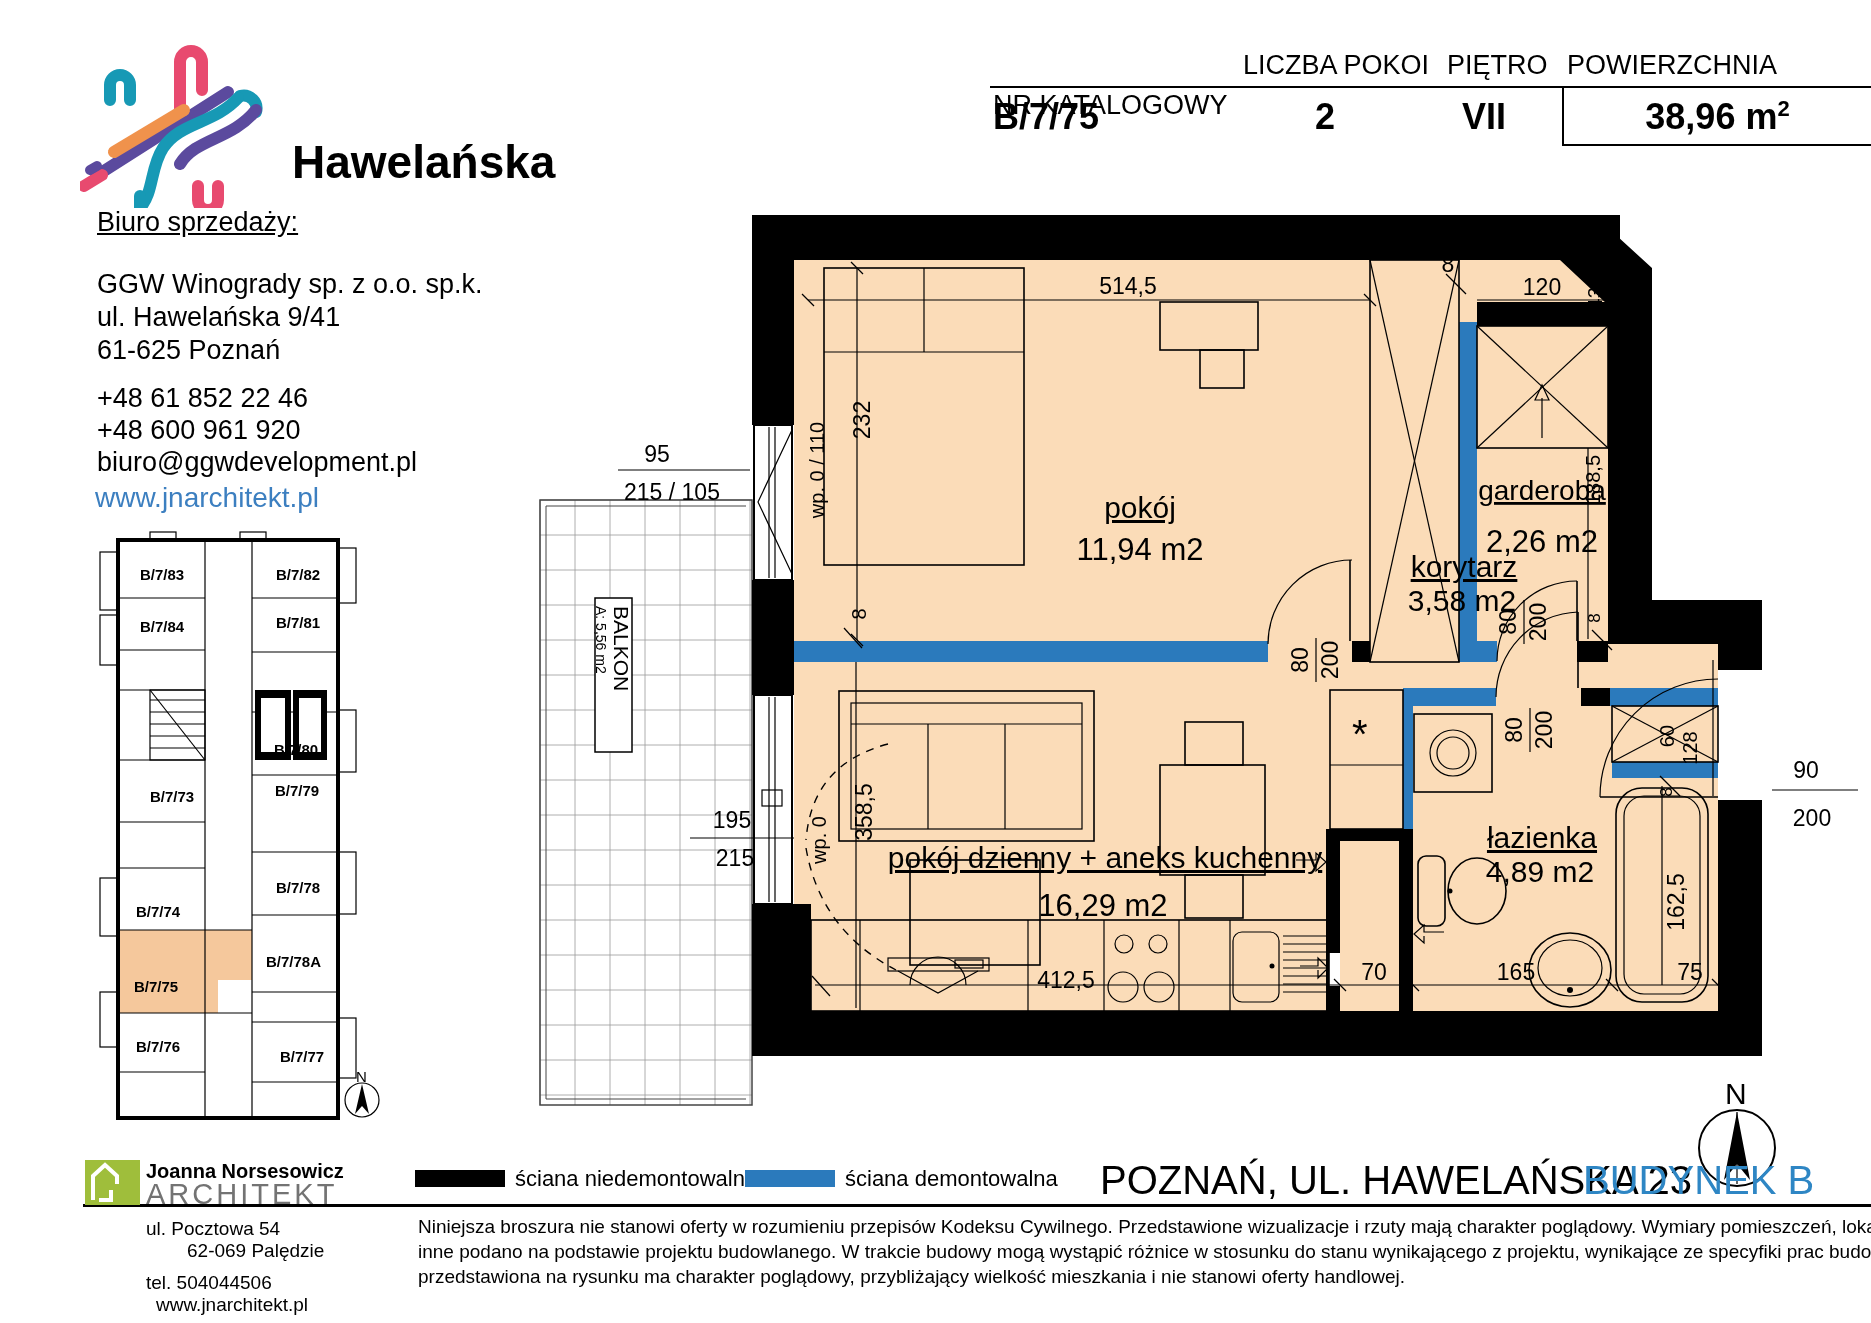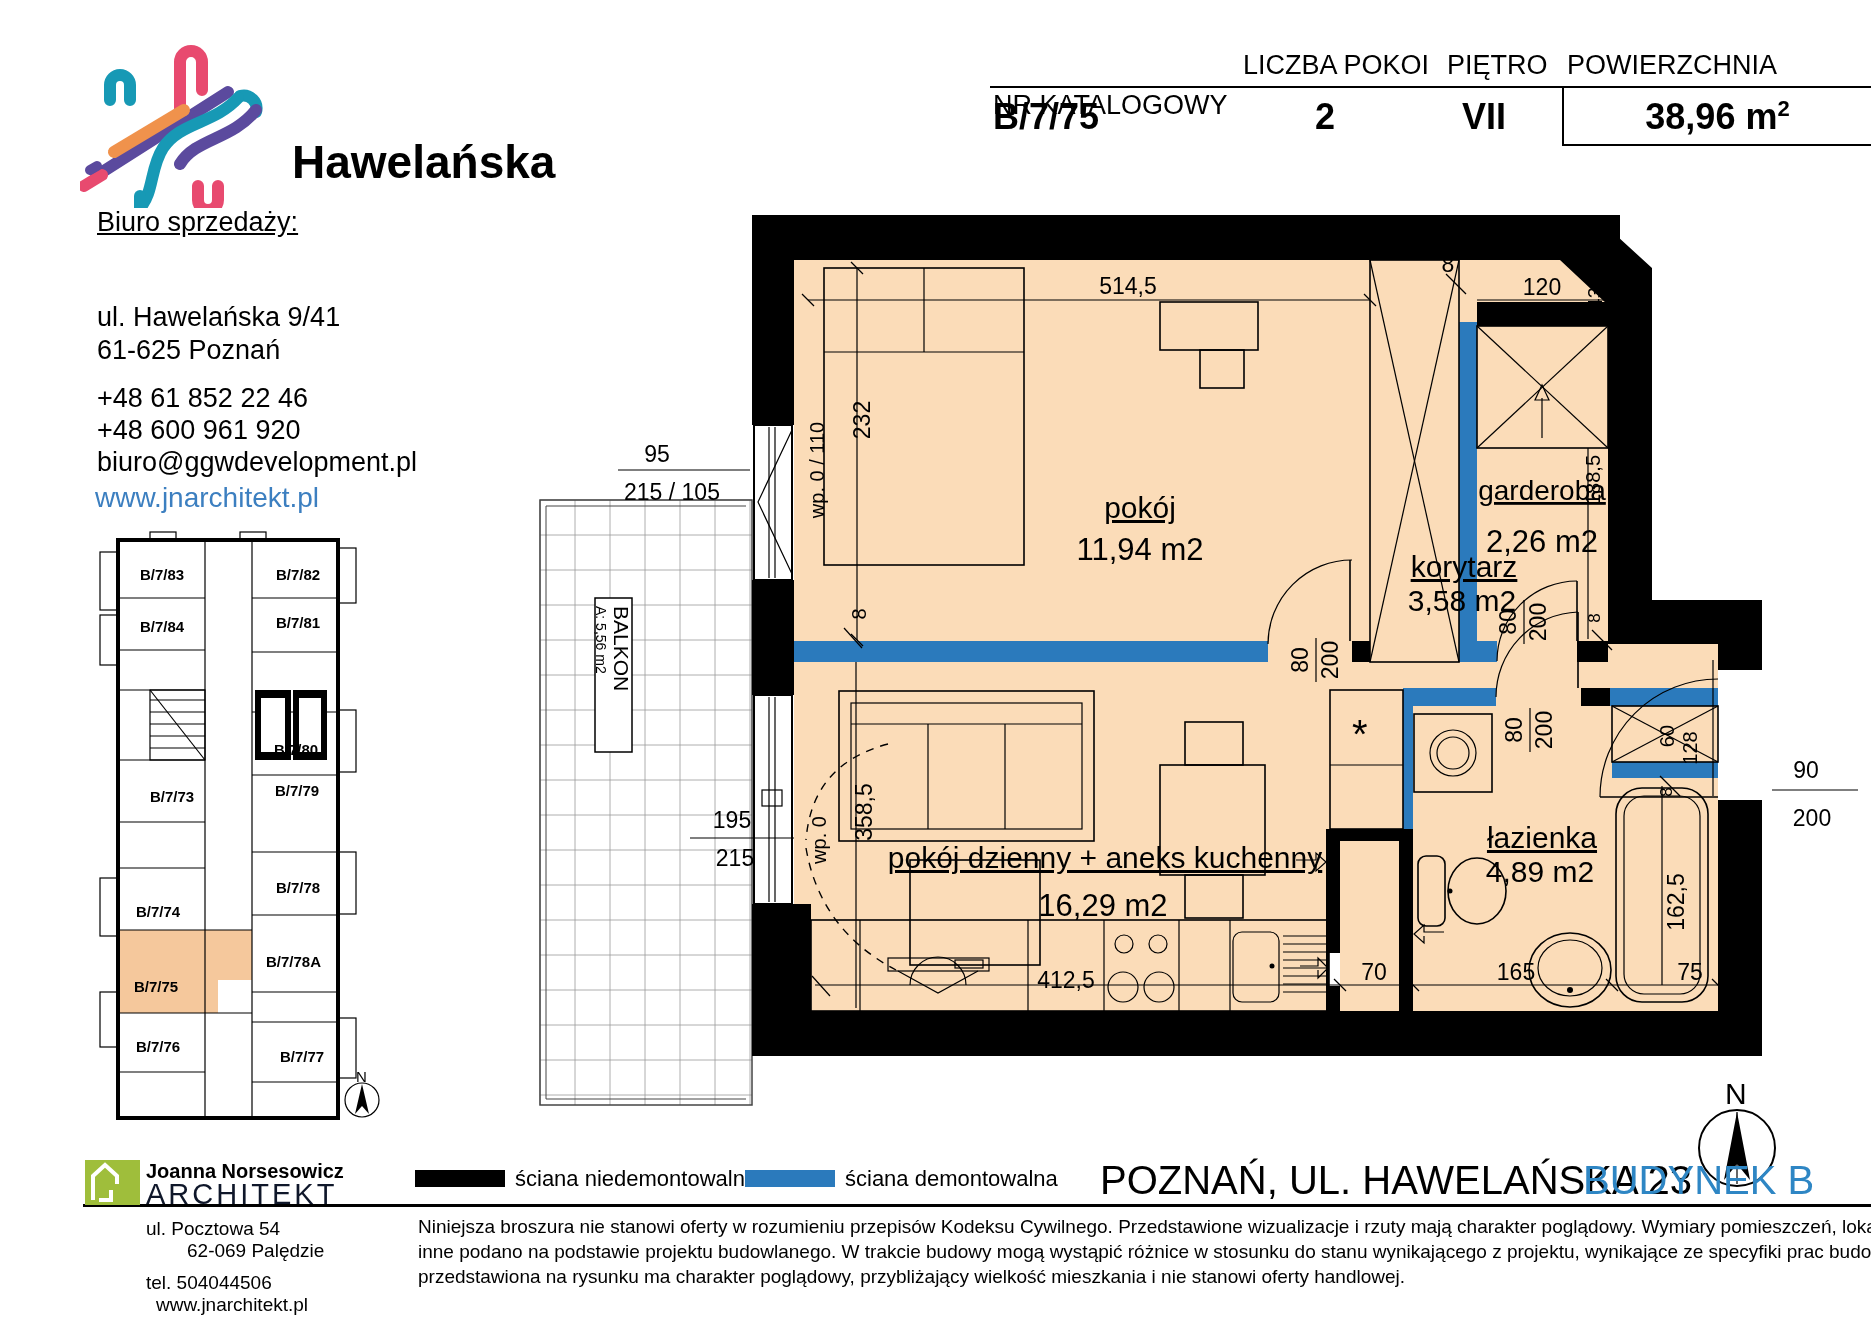--- a/index.html
+++ b/index.html
@@ -43,20 +43,21 @@
       <path d="M240,96 a13,13 0 0 1 16,16" stroke="#1799b5" stroke-width="12"></path>
       <path d="M238,98 C214,124 180,122 163,148 C150,168 154,192 140,208" stroke="#1799b5" stroke-width="12"></path>
       <path d="M256,110 C232,140 196,138 180,164" stroke="#5b4a9e" stroke-width="12"></path>
       <path d="M198,186 v14 a10,10 0 0 0 20,0 v-14" stroke="#e84a6f" stroke-width="12"></path>
       <path d="M140,196 v18" stroke="#1799b5" stroke-width="12"></path>
     </g>
     <text x="292" y="178" font-size="46" font-weight="bold" fill="#1799b5">Hawelańska</text>
   </svg>
 
   <div class="abs t27" style="left:97px;top:206px;text-decoration:underline;">Biuro sprzedaży:</div>
+  <div class="abs t27" style="left:97px;top:268px;">GGW Winogrady sp. z o.o. sp.k.</div>
   <div class="abs t27" style="left:97px;top:301px;">ul. Hawelańska 9/41</div>
   <div class="abs t27" style="left:97px;top:334px;">61-625 Poznań</div>
   <div class="abs t27" style="left:97px;top:382px;">+48 61 852 22 46</div>
   <div class="abs t27" style="left:97px;top:414px;">+48 600 961 920</div>
   <div class="abs t27" style="left:97px;top:446px;">biuro@ggwdevelopment.pl</div>
   <div class="abs t27 link" style="left:95px;top:482px;font-size:28px;">www.jnarchitekt.pl</div>
 
   <div class="abs hdr" style="left:993px;top:50px;margin-top:40px;">NR KATALOGOWY</div>
   <div class="abs hdr" style="left:1243px;top:50px;">LICZBA POKOI</div>
   <div class="abs hdr" style="left:1447px;top:50px;">PIĘTRO</div>
@@ -496,21 +497,21 @@
   <div class="abs" style="left:1583px;top:1158px;font-size:40px;color:#2e86c4;">BUDYNEK B</div>
 
   <div class="abs" style="left:83px;top:1204px;width:1788px;height:3px;background:#000;"></div>
 
   <svg class="abs" style="left:85px;top:1160px;" width="55" height="45" viewBox="0 0 55 45">
     <rect x="0" y="0" width="55" height="45" fill="#9fbe3b"></rect>
     <polyline points="8,40 8,16 20,5 32,16 32,24" fill="none" stroke="#fff" stroke-width="4"></polyline>
     <polyline points="14,40 26,40 26,30" fill="none" stroke="#fff" stroke-width="4"></polyline>
   </svg>
   <div class="abs" style="left:146px;top:1160px;font-size:20px;font-weight:bold;">Joanna Norsesowicz</div>
-  <div class="abs" style="left:146px;top:1178px;font-size:29px;color:#0f172a;letter-spacing:3px;">ARCHITEKT</div>
+  <div class="abs" style="left:146px;top:1178px;font-size:29px;color:#737373;letter-spacing:3px;">ARCHITEKT</div>
   <div class="abs disc" style="left:146px;top:1218px;">ul. Pocztowa 54</div>
   <div class="abs disc" style="left:146px;top:1240px;margin-left:41px;">62-069 Palędzie</div>
   <div class="abs disc" style="left:146px;top:1272px;">tel. 504044506</div>
   <div class="abs disc" style="left:156px;top:1294px;">www.jnarchitekt.pl</div>
 
   <div class="abs disc" style="left:418px;top:1216px;">Niniejsza broszura nie stanowi oferty w rozumieniu przepisów Kodeksu Cywilnego. Przedstawione wizualizacje i rzuty mają charakter poglądowy. Wymiary pomieszczeń, lokalizację przyborów sanitarnych i</div>
   <div class="abs disc" style="left:418px;top:1241px;">inne podano na podstawie projektu budowlanego. W trakcie budowy mogą wystąpić różnice w stosunku do stanu wynikającego z projektu, wynikające ze specyfiki prac budowlanych. Aranżacja mieszkania</div>
   <div class="abs disc" style="left:418px;top:1266px;text-align:right;">przedstawiona na rysunku ma charakter poglądowy, przybliżający wielkość mieszkania i nie stanowi oferty handlowej.</div>
 
 </div>

